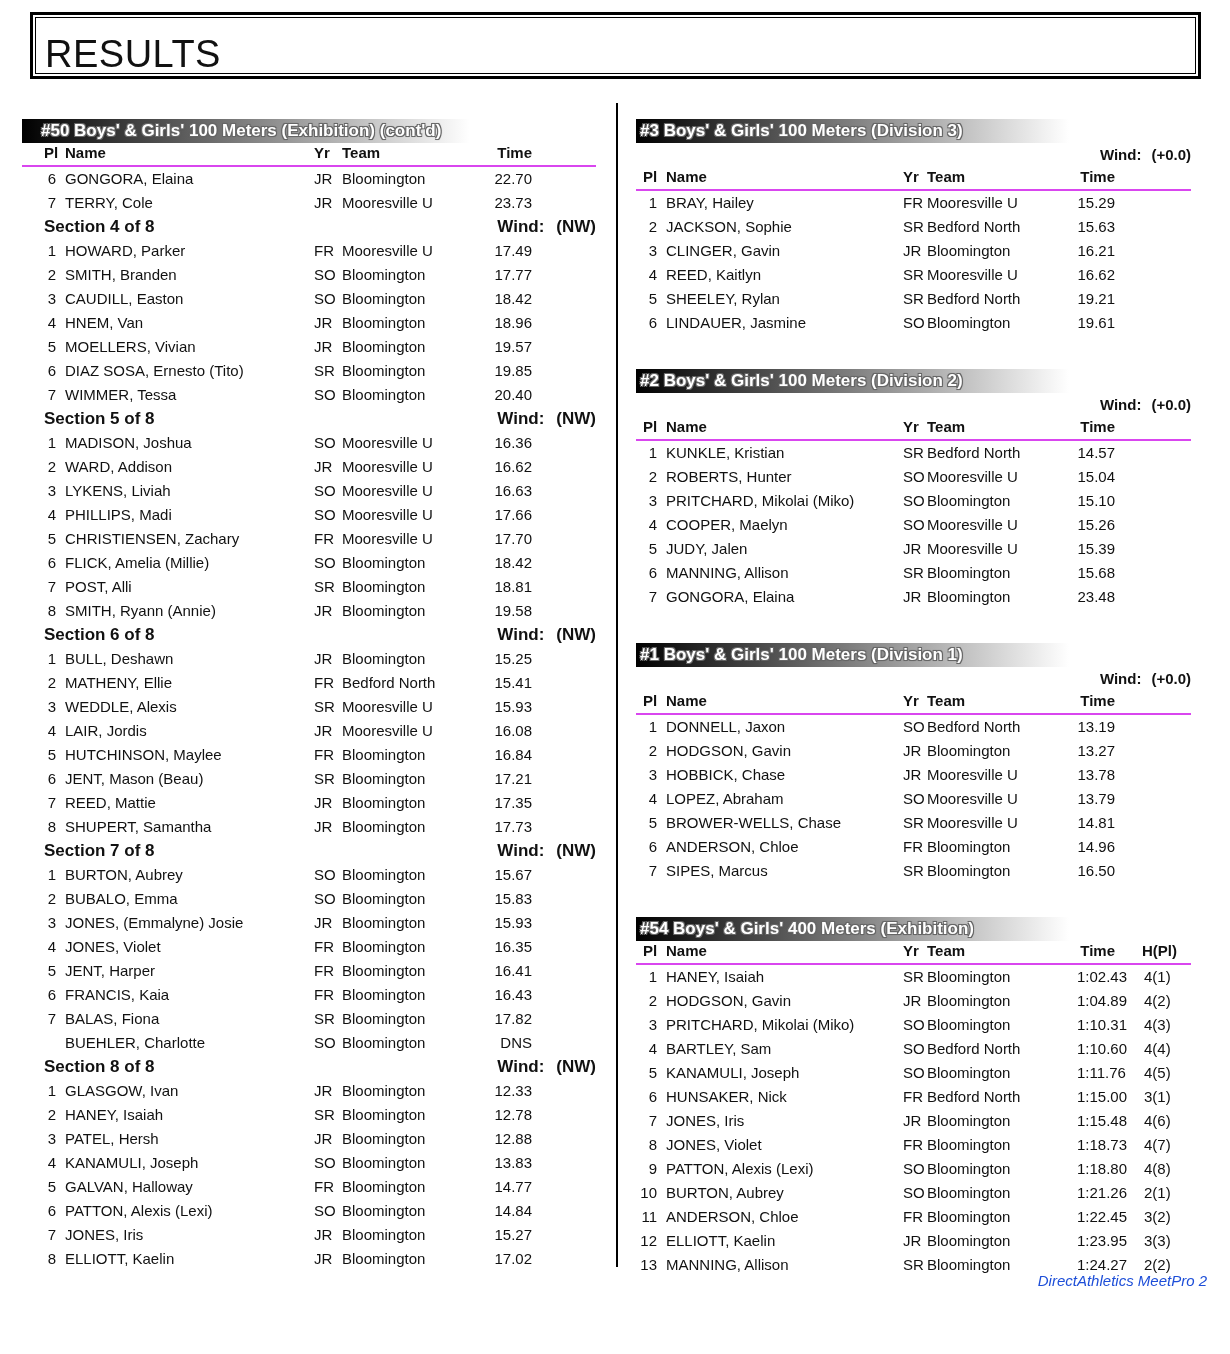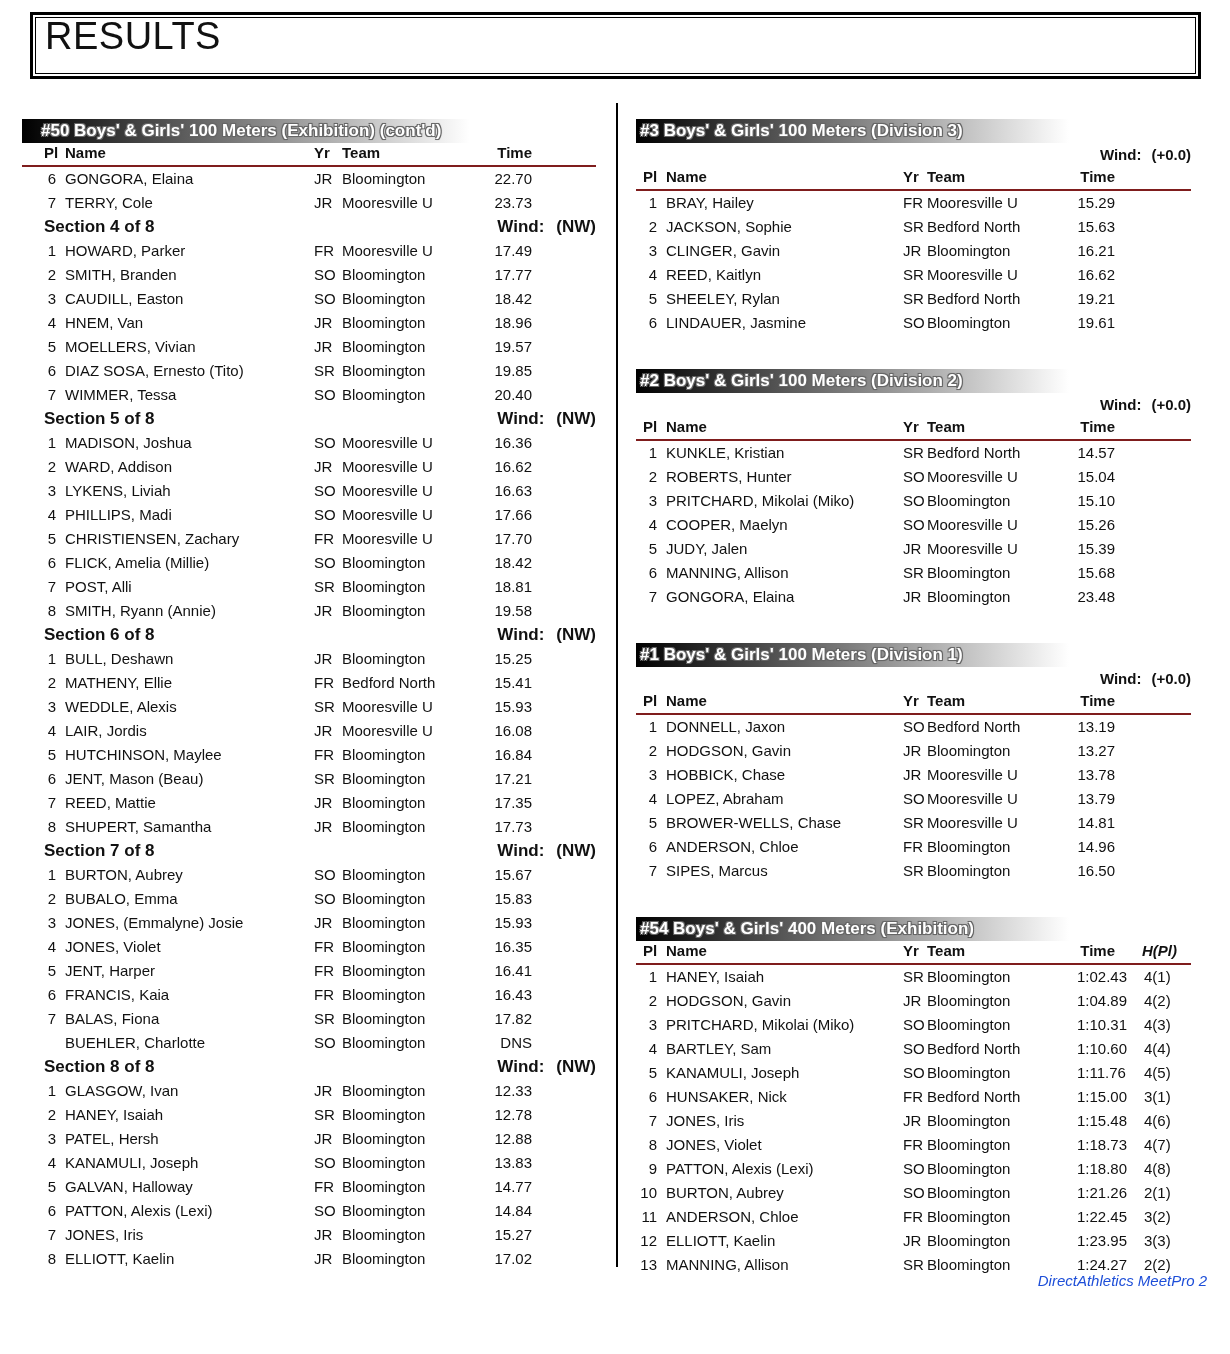--- a/index.html
+++ b/index.html
@@ -4,21 +4,21 @@
 <style>
   html,body{margin:0;padding:0;background:#fff;}
   body{
     width:1230px;height:1354px;position:relative;overflow:hidden;
     font-family:"Liberation Sans","DejaVu Sans",sans-serif;color:#111;
   }
   .results-box{
     position:absolute;left:30px;top:12px;width:1171px;height:67px;
     border:3px solid #000;
     box-shadow:inset 0 0 0 2px #fff, inset 0 0 0 3px #000;
-    display:flex;align-items:flex-start;box-sizing:border-box;
+    display:flex;align-items:flex-end;box-sizing:border-box;
   }
   .results-box .title{font-size:38px;padding-left:12px;letter-spacing:.5px;}
   .content{position:absolute;left:0;top:103px;width:1230px;}
   .col{position:absolute;top:0;}
   .col-left{left:6px;width:606px;}
   .col-right{left:620px;width:587px;}
   .divider{position:absolute;left:616px;top:0;width:2px;height:1164px;background:#000;}
   .bar{
     height:24px;line-height:24px;
     background:linear-gradient(to right,#000 0%,#fff 78%);
@@ -26,28 +26,28 @@
     padding-left:19px;white-space:nowrap;overflow:hidden;
     text-shadow:-1px -1px 0 #666,1px -1px 0 #666,-1px 1px 0 #666,1px 1px 0 #666,0 0 2px #444;
   }
   .col-right .bar{padding-left:4px;}
   .wind-line{height:24px;line-height:24px;display:flex;justify-content:flex-end;gap:10px;
     font-weight:bold;font-size:15px;}
   .row{display:grid;height:24px;line-height:24px;font-size:15px;white-space:nowrap;}
   .col-left .row{grid-template-columns:34px 258px 28px 148px 42px 1fr;}
   .col-right .row{grid-template-columns:21px 246px 24px 150px 38px 1fr;}
   .col-right .row.with-hpl{grid-template-columns:21px 246px 24px 150px 38px 62px 1fr;}
-  .row.hdr{font-weight:bold;height:22px;line-height:20px;border-bottom:2px solid #7f1d1d;}
+  .row.hdr{font-weight:bold;height:22px;line-height:20px;border-bottom:2px solid #d946ef;}
   .c-pl{text-align:right;}
   .hdr .c-pl{text-align:left;padding-left:22px;}
   .col-right .hdr .c-pl{padding-left:7px;}
   .c-name{padding-left:9px;overflow:hidden;}
   .c-time{text-align:right;}
   .c-hpl{padding-left:29px;}
-  .hdr .c-hpl{padding-left:27px;font-style:italic;}
+  .hdr .c-hpl{padding-left:27px;}
   .section-row{height:24px;line-height:24px;display:flex;justify-content:space-between;
     font-weight:bold;font-size:17px;padding-left:22px;}
   .section-row .wg{display:flex;gap:12px;}
   .event{margin:16px;}
   .col-right .event + .event{margin-top:34px;}
   .footer{position:absolute;right:23px;top:1272px;font-size:15px;font-style:italic;color:#1d4ed8;}
 </style>
 </head>
 <body>
 

